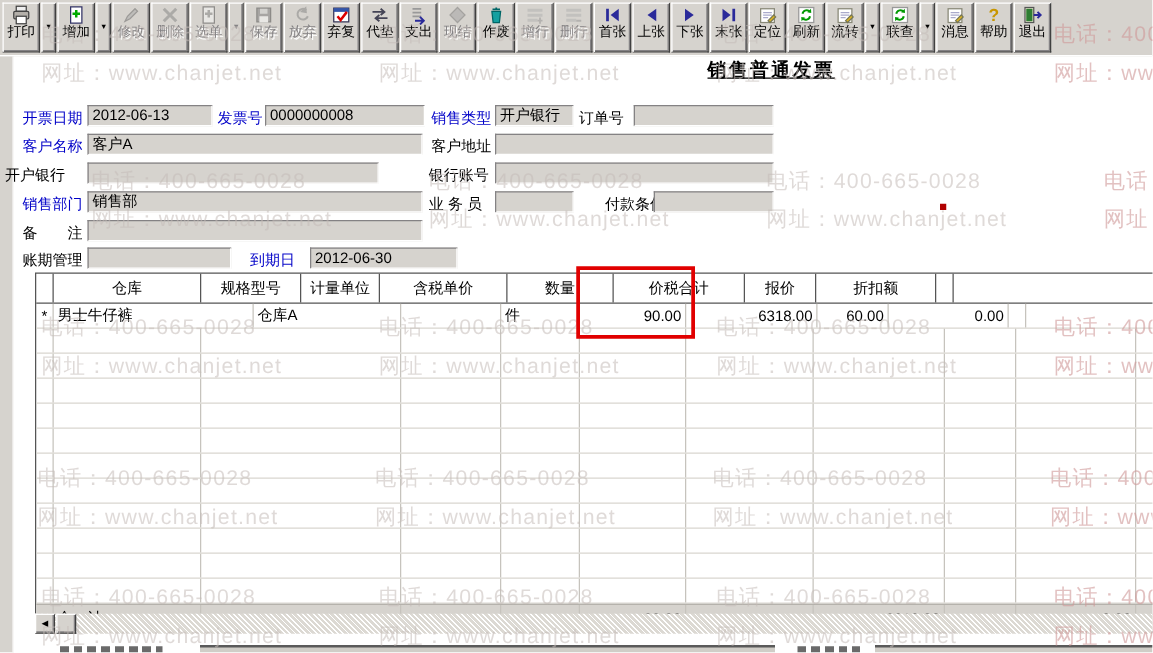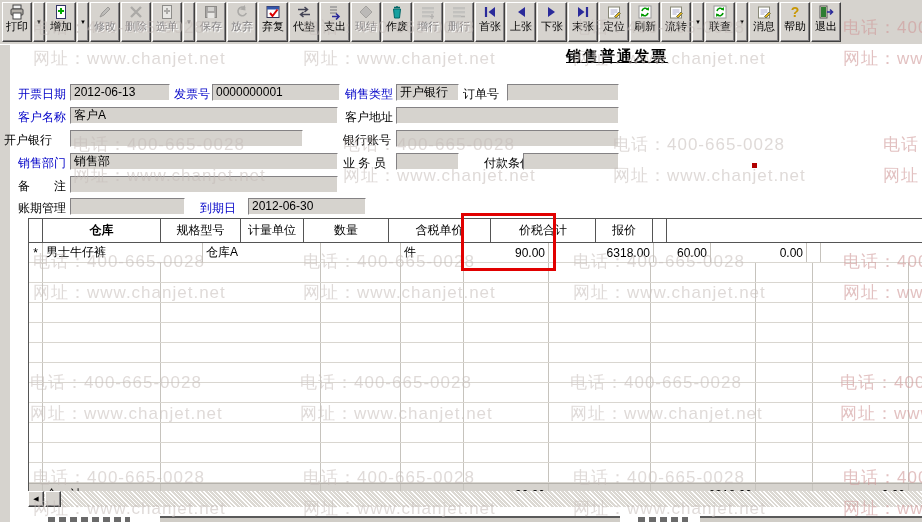--- a/index.html
+++ b/index.html
@@ -320,21 +320,21 @@
       <span class="tblbl">退出</span>
     </div>
   </div>
 
 <div id="left-strip"></div>
 <div id="page-title">销售普通发票</div>
 
 <span class="flabel req" style="left:18px;top:86px">开票日期</span>
 <div class="fld" style="left:70px;top:84px;width:100px">2012-06-13</div>
 <span class="flabel req" style="left:174px;top:86px">发票号</span>
-<div class="fld" style="left:212px;top:84px;width:128px">0000000001</div>
+<div class="fld" style="left:212px;top:84px;width:128px">0000000008</div>
 <span class="flabel req" style="left:345px;top:86px">销售类型</span>
 <div class="fld" style="left:396px;top:84px;width:63px">开户银行</div>
 <span class="flabel" style="left:463px;top:86px">订单号</span>
 <div class="fld" style="left:507px;top:84px;width:112px"></div>
 
 <span class="flabel req" style="left:18px;top:109px">客户名称</span>
 <div class="fld" style="left:70px;top:107px;width:268px">客户A</div>
 <span class="flabel" style="left:345px;top:109px">客户地址</span>
 <div class="fld" style="left:396px;top:107px;width:223px"></div>
 
@@ -354,27 +354,28 @@
 <div class="fld" style="left:70px;top:176px;width:268px"></div>
 
 <span class="flabel" style="left:18px;top:200px">账期管理</span>
 <div class="fld" style="left:70px;top:198px;width:115px"></div>
 <span class="flabel req" style="left:200px;top:200px">到期日</span>
 <div class="fld" style="left:248px;top:198px;width:118px">2012-06-30</div>
 
 <div id="grid">
     <div class="grow ghead" style="height: 23px;">
       <div class="gcell ac" style="flex: 0 0 14px; width: 14px;"></div>
-      <div class="gcell ac" style="flex: 0 0 118px; width: 118px; font-weight: bold;">仓库</div>
+      <div class="gcell ac" style="flex: 0 0 118px; width: 118px;">仓库</div>
       <div class="gcell ac" style="flex: 0 0 80px; width: 80px;">规格型号</div>
       <div class="gcell ac" style="flex: 0 0 63px; width: 63px;">计量单位</div>
+      <div class="gcell ac" style="flex: 0 0 102px; width: 102px;">含税单价</div>
       <div class="gcell ac" style="flex: 0 0 85px; width: 85px;">数量</div>
-      <div class="gcell ac" style="flex: 0 0 102px; width: 102px;">含税单价</div>
       <div class="gcell ac" style="flex: 0 0 105px; width: 105px;">价税合计</div>
       <div class="gcell ac" style="flex: 0 0 57px; width: 57px;">报价</div>
+      <div class="gcell ac" style="flex: 0 0 96px; width: 96px;">折扣额</div>
       <div class="gcell ac" style="flex: 0 0 14px; width: 14px;"></div>
     </div>
     <div class="grow gdata" style="height: 19px;">
       <div class="gcell ac" style="flex: 0 0 14px; width: 14px;">*</div>
       <div class="gcell al" style="flex: 0 0 160px; width: 160px;">男士牛仔裤</div>
       <div class="gcell al" style="flex: 0 0 118px; width: 118px;">仓库A</div>
       <div class="gcell al" style="flex: 0 0 80px; width: 80px;"></div>
       <div class="gcell al" style="flex: 0 0 63px; width: 63px;">件</div>
       <div class="gcell ar" style="flex: 0 0 85px; width: 85px;">90.00</div>
       <div class="gcell ar" style="flex: 0 0 105px; width: 105px;">6318.00</div>

